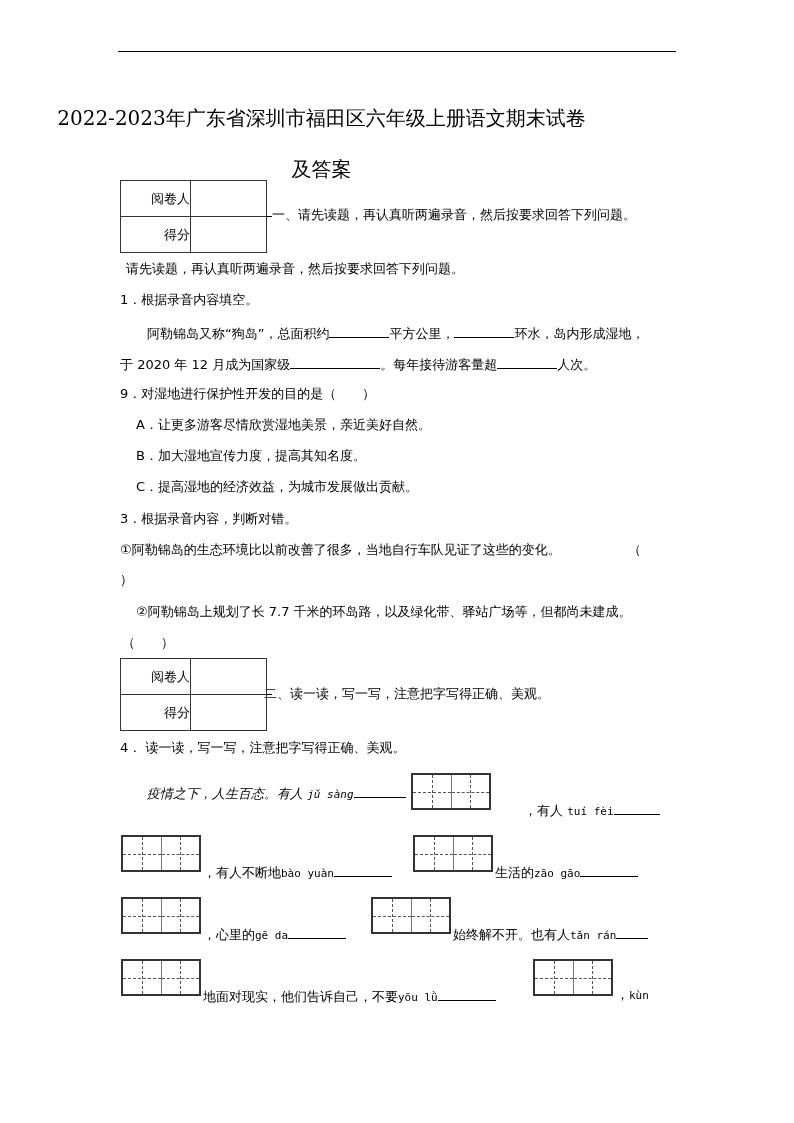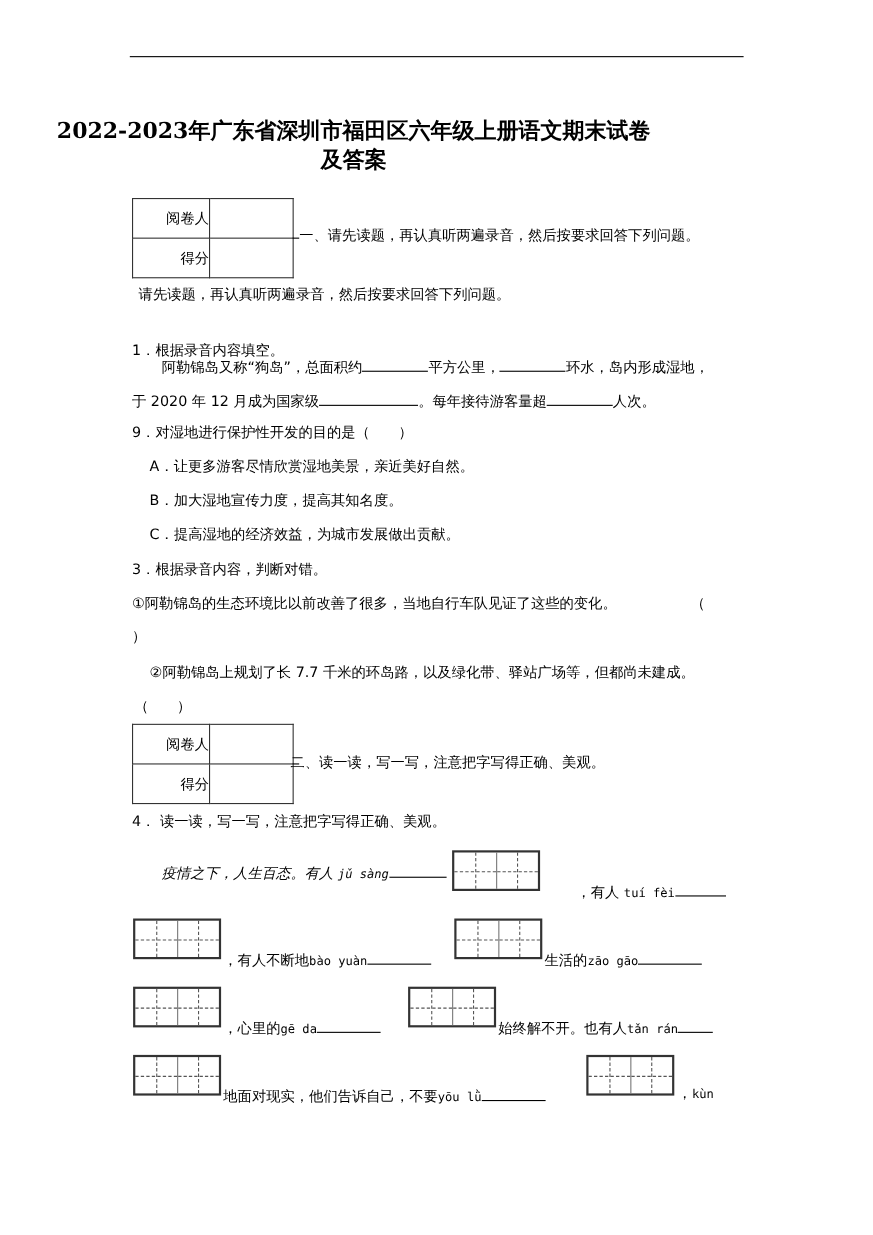--- a/index.html
+++ b/index.html
@@ -1,61 +1,61 @@
 <!DOCTYPE html>
 <html><head>
 <meta charset="utf-8">
 <style>
   html, body { margin:0; padding:0; background:#ffffff; }
   body { width:794px; height:1123px; position:relative; overflow:hidden;
          font-family: "DejaVu Sans", "Liberation Sans", sans-serif; color:#000; }
   .abs { position:absolute; white-space:nowrap; }
   .rule { position:absolute; left:118px; top:51px; width:558px; height:1px; background:#000; }
   .title { position:absolute; left:0; width:643px; text-align:center;
-           font-family: "DejaVu Serif", "Liberation Serif", serif; font-weight:bold; font-size:20px; }
+           font-family: "DejaVu Serif", "Liberation Serif", serif; font-weight:normal; font-size:20px; }
   .txt { font-size:13px; line-height:16px; }
   .score { position:absolute; border-collapse:collapse; font-size:13px; }
   .score td { border:1px solid #333; height:35px; padding:0; text-align:right; }
   .score td.l { width:69px; }
   .score td.r { width:75px; }
   .connector { position:absolute; height:1px; background:#000; }
   .blank { display:inline-block; border-bottom:1px solid #000; height:13px; vertical-align:baseline; }
   .grid { position:absolute; width:80px; height:37px; border:2px solid #333; box-sizing:border-box; display:flex; }
   .cell { position:relative; flex:1; height:100%; }
   .cell + .cell { border-left:1px solid #777; }
   .cell .h { position:absolute; left:0; right:0; top:50%; border-top:1px dashed #555; }
   .cell .v { position:absolute; top:0; bottom:0; left:50%; border-left:1px dashed #555; }
   .py { font-family: "DejaVu Sans Mono", "Liberation Mono", monospace; font-size:11px; }
 </style>
 </head>
 <body>
 
 <div class="rule"></div>
 
 <div class="title" style="top:105px;">2022-2023年广东省深圳市福田区六年级上册语文期末试卷</div>
-<div class="title" style="top:132px;">及答案</div>
+<div class="title" style="top:156px;">及答案</div>
 
 <table class="score" style="left:120px; top:180px;">
   <tbody>
       <tr>
     <td class="l">阅卷人</td>
     <td class="r"></td>
   </tr>
   <tr>
     <td class="l">得分</td>
     <td class="r"></td>
   </tr>
 </tbody>
   </table>
 <div class="connector" style="left:266px; top:216px; width:6px;"></div>
 <div class="abs txt" style="left:272px; top:207px;">一、请先读题，再认真听两遍录音，然后按要求回答下列问题。</div>
 
 <div class="abs txt" style="left:126px; top:261px;">请先读题，再认真听两遍录音，然后按要求回答下列问题。</div>
 
-<div class="abs txt" style="left:120px; top:292px;margin-top:20px;">1．根据录音内容填空。</div>
+<div class="abs txt" style="left:120px; top:292px;">1．根据录音内容填空。</div>
 <div class="abs txt" style="left:147px; top:324px;">
   <span>阿勒锦岛又称“狗岛”，总面积约</span><span class="blank" style="width:60px;"></span><span>平方公里，</span><span class="blank" style="width:60px;"></span><span>环水，岛内形成湿地，</span>
 </div>
 <div class="abs txt" style="left:120px; top:355px;">
   <span>于 2020 年 12 月成为国家级</span><span class="blank" style="width:90px;"></span><span>。每年接待游客量超</span><span class="blank" style="width:60px;"></span><span>人次。</span>
 </div>
 
 <div class="abs txt" style="left:120px; top:386px;">9．对湿地进行保护性开发的目的是（　　）</div>
 <div class="abs txt" style="left:136px; top:417px;">A．让更多游客尽情欣赏湿地美景，亲近美好自然。</div>
 <div class="abs txt" style="left:136px; top:448px;">B．加大湿地宣传力度，提高其知名度。</div>

